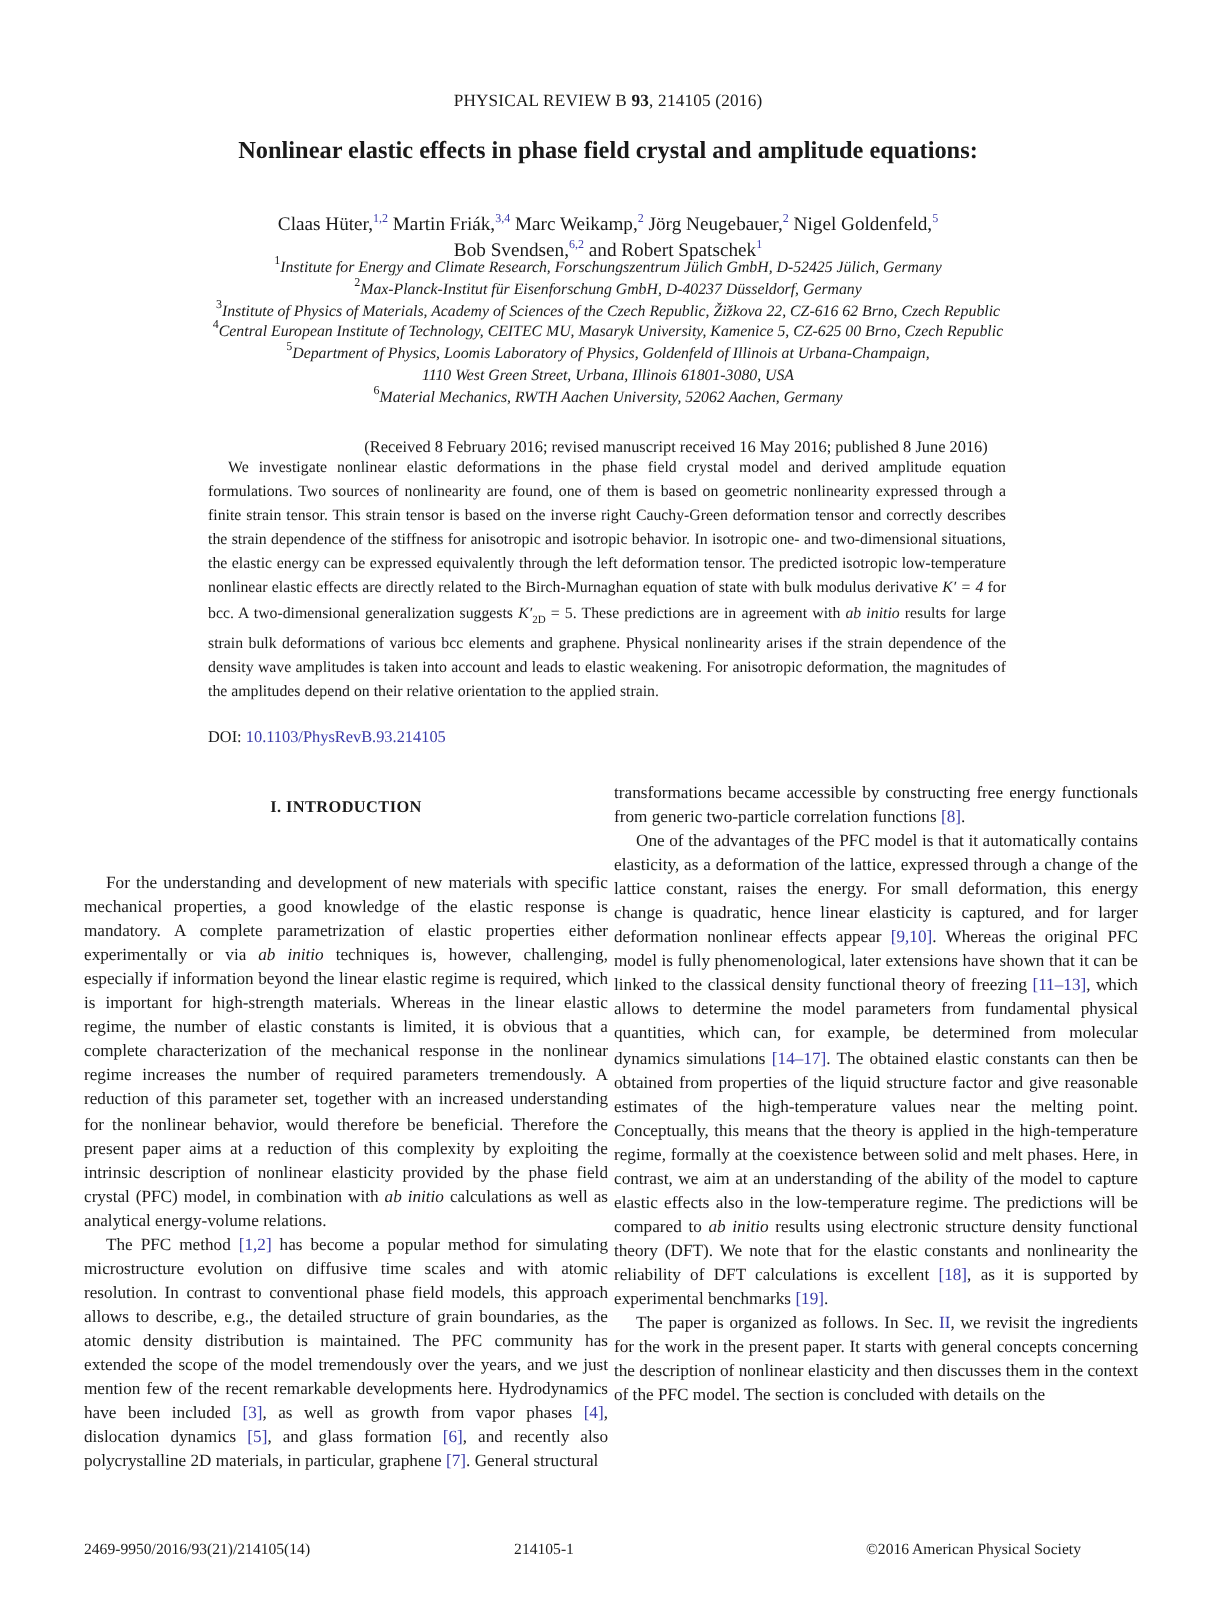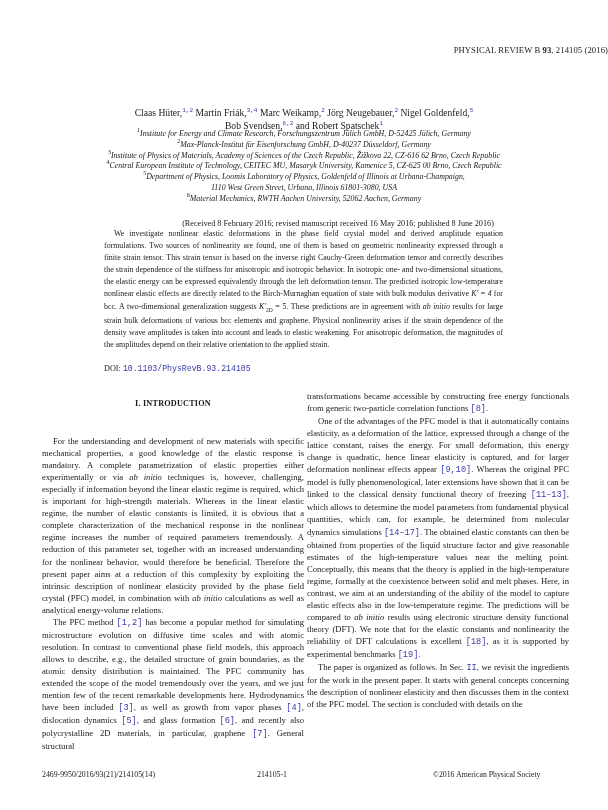--- a/index.html
+++ b/index.html
@@ -1,26 +1,26 @@
 <!DOCTYPE html>
 <html><head>
 <meta charset="utf-8">
 <style>
   html, body { margin:0; padding:0; background:#ffffff; }
   body { width:608px; height:810px; position:relative; overflow:hidden;
          font-family:"Liberation Serif","DejaVu Serif",serif; color:#1a1a1a; }
   .abs { position:absolute; }
   .center { left:0; width:608px; text-align:center; }
-  #journal { top:45px; font-size:8.6px; letter-spacing:0.1px;text-align:right; }
+  #journal { top:45px; font-size:8.6px; letter-spacing:0.1px; }
   #journal b { font-weight:bold; }
   #title { top:68px; font-size:12.2px; font-weight:bold; line-height:15px; }
   #title i { font-style:italic; }
   #authors { top:106px; font-size:9.6px; line-height:13px; }
   sup { font-size:6px; color:#3a3aa8; vertical-align:4px; line-height:0; }
-  .blue { color:#3a3aa8;font-family:Liberation Mono, monospace; }
+  .blue { color:#3a3aa8; }
   #affil { top:129px; font-size:7.9px; font-style:italic; line-height:10.8px; }
   #affil sup { color:#1a1a1a; font-style:normal; }
   #received { top:219px; font-size:8.2px;padding-left:34px; }
   #abstract { top:228px; left:104px; width:399px; font-size:7.9px; line-height:12.1px; text-align:justify; }
   #abstract p { margin:0; text-indent:10px; }
   #abstract i { font-style:italic; }
   #doi { top:364px; left:104px; font-size:8.2px; }
   .col { top:398px; width:262px; font-size:8.6px; line-height:12.05px; text-align:justify; hyphens:auto; }
   #col1 { left:42px; }
   #col2 { left:307px; top:390px; }
@@ -32,20 +32,21 @@
   #foot-left { left:42px; }
   #foot-mid { left:0; width:544px; text-align:center; }
   #foot-right { left:433px; }
 </style>
 </head>
 <body>
 
 <div id="journal" class="abs center"><span>PHYSICAL REVIEW B</span> <b>93</b><span>, 214105 (2016)</span></div>
 
 <div id="title" class="abs center">
+  <div>Nonlinear elastic effects in phase field crystal and amplitude equations:</div>
 </div>
 
 <div id="authors" class="abs center">
   <div>
     <span><span>Claas Hüter,</span><sup class="blue">1,2</sup></span>
     <span><span>Martin Friák,</span><sup class="blue">3,4</sup></span>
     <span><span>Marc Weikamp,</span><sup class="blue">2</sup></span>
     <span><span>Jörg Neugebauer,</span><sup class="blue">2</sup></span>
     <span><span>Nigel Goldenfeld,</span><sup class="blue">5</sup></span>
   </div>

